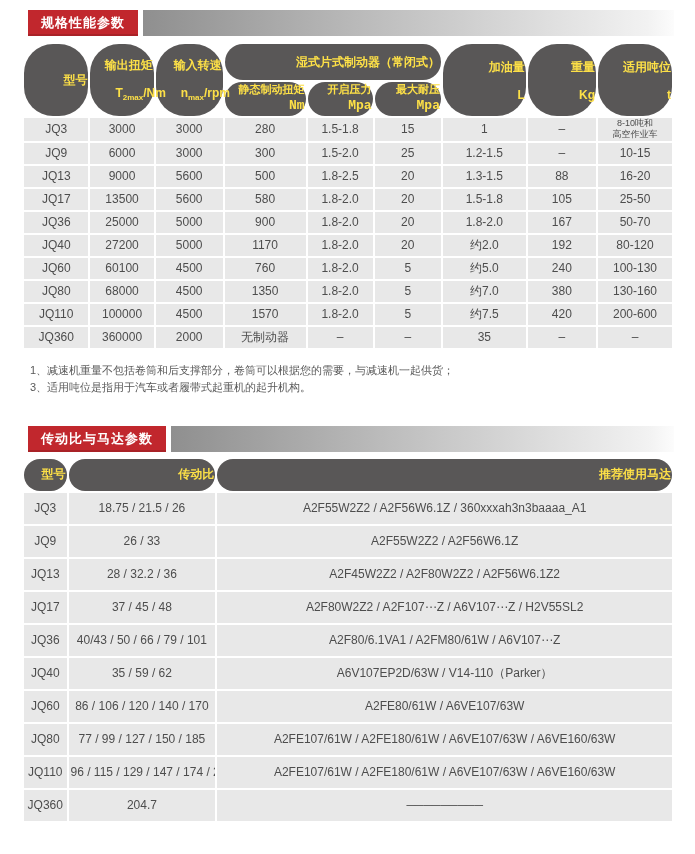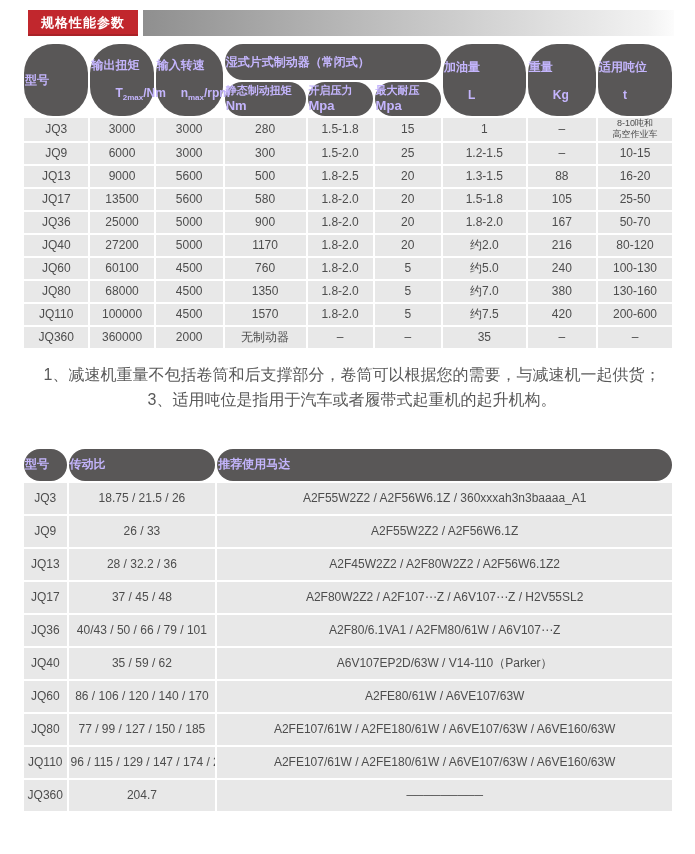--- a/index.html
+++ b/index.html
@@ -33,54 +33,54 @@
   
   table {
     border-collapse: separate;
     border-spacing: 2px;
     table-layout: fixed;
     width: 652px;
     margin-top: 6px;
   }
   th {
     background: #595757;
-    color: #c4b5fd;
+    color: #fde047;
     font-size: 12px;
     font-weight: bold;
-    text-align: left;
+    text-align: right;
     vertical-align: middle;
     padding: 2px 1px;
     border-radius: 29px;
   }
   td {
     background: #e8e8e8;
     color: #4d4d4d;
     font-size: 12px;
     text-align: center;
     vertical-align: middle;
     padding: 0 2px;
     overflow: hidden;
     white-space: nowrap;
   }
   .spec-table thead tr:first-child th { height: 32px; }
-  .spec-table thead tr:last-child th { height: 30px; }
+  .spec-table thead tr:last-child th { height: 30px; font-family: Liberation Mono, monospace; }
   .spec-table td { height: 21px; }
   .spec-table .unit { font-weight: bold; font-size: 12px; margin-top: 12px; margin-left: 24px; }
   .spec-table .unit sub { font-size: 8px; }
   .spec-table .sub-label { font-size: 11px; line-height: 1.25; }
   .spec-table .sub-unit { font-size: 13px; line-height: 1.25; }
   td.two-line { font-size: 9px; line-height: 1.25; white-space: pre-line; }
 
   .ratio-table { margin-top: 5px; }
   .ratio-table th { height: 28px; }
   .ratio-table td { height: 31px; }
 
   
   .notes { margin: 12px 0 0 8px; }
-  .note-line { font-size: 16px; color: #595959; line-height: 1.6; text-align: center; }
+  .note-line { font-size: 11px; color: #595959; line-height: 1.6; }
 
   .spacer-between { height: 29px; }
 </style>
 </head>
 <body>
 
 <div class="page">
 
   <div class="section-header">
     <div class="badge">规格性能参数</div>
@@ -197,21 +197,21 @@
           <td>50-70</td>
         </tr>
         <tr>
           <td>JQ40</td>
           <td>27200</td>
           <td>5000</td>
           <td>1170</td>
           <td>1.8-2.0</td>
           <td>20</td>
           <td>约2.0</td>
-          <td>216</td>
+          <td>192</td>
           <td>80-120</td>
         </tr>
         <tr>
           <td>JQ60</td>
           <td>60100</td>
           <td>4500</td>
           <td>760</td>
           <td>1.8-2.0</td>
           <td>5</td>
           <td>约5.0</td>
@@ -254,20 +254,24 @@
       </tbody>
   </table>
 
   <div class="notes">
     <div class="note-line">1、减速机重量不包括卷筒和后支撑部分，卷筒可以根据您的需要，与减速机一起供货；</div>
     <div class="note-line">3、适用吨位是指用于汽车或者履带式起重机的起升机构。</div>
   </div>
 
   <div class="spacer-between"></div>
 
+  <div class="section-header">
+    <div class="badge">传动比与马达参数</div>
+    <div class="grad-bar"></div>
+  </div>
 
   <table class="ratio-table">
     <colgroup>
       <col style="width:6.6%">
         <col style="width:22.8%">
         <col style="width:70.6%">
     </colgroup>
     <thead>
       <tr>
         <th>型号</th>

